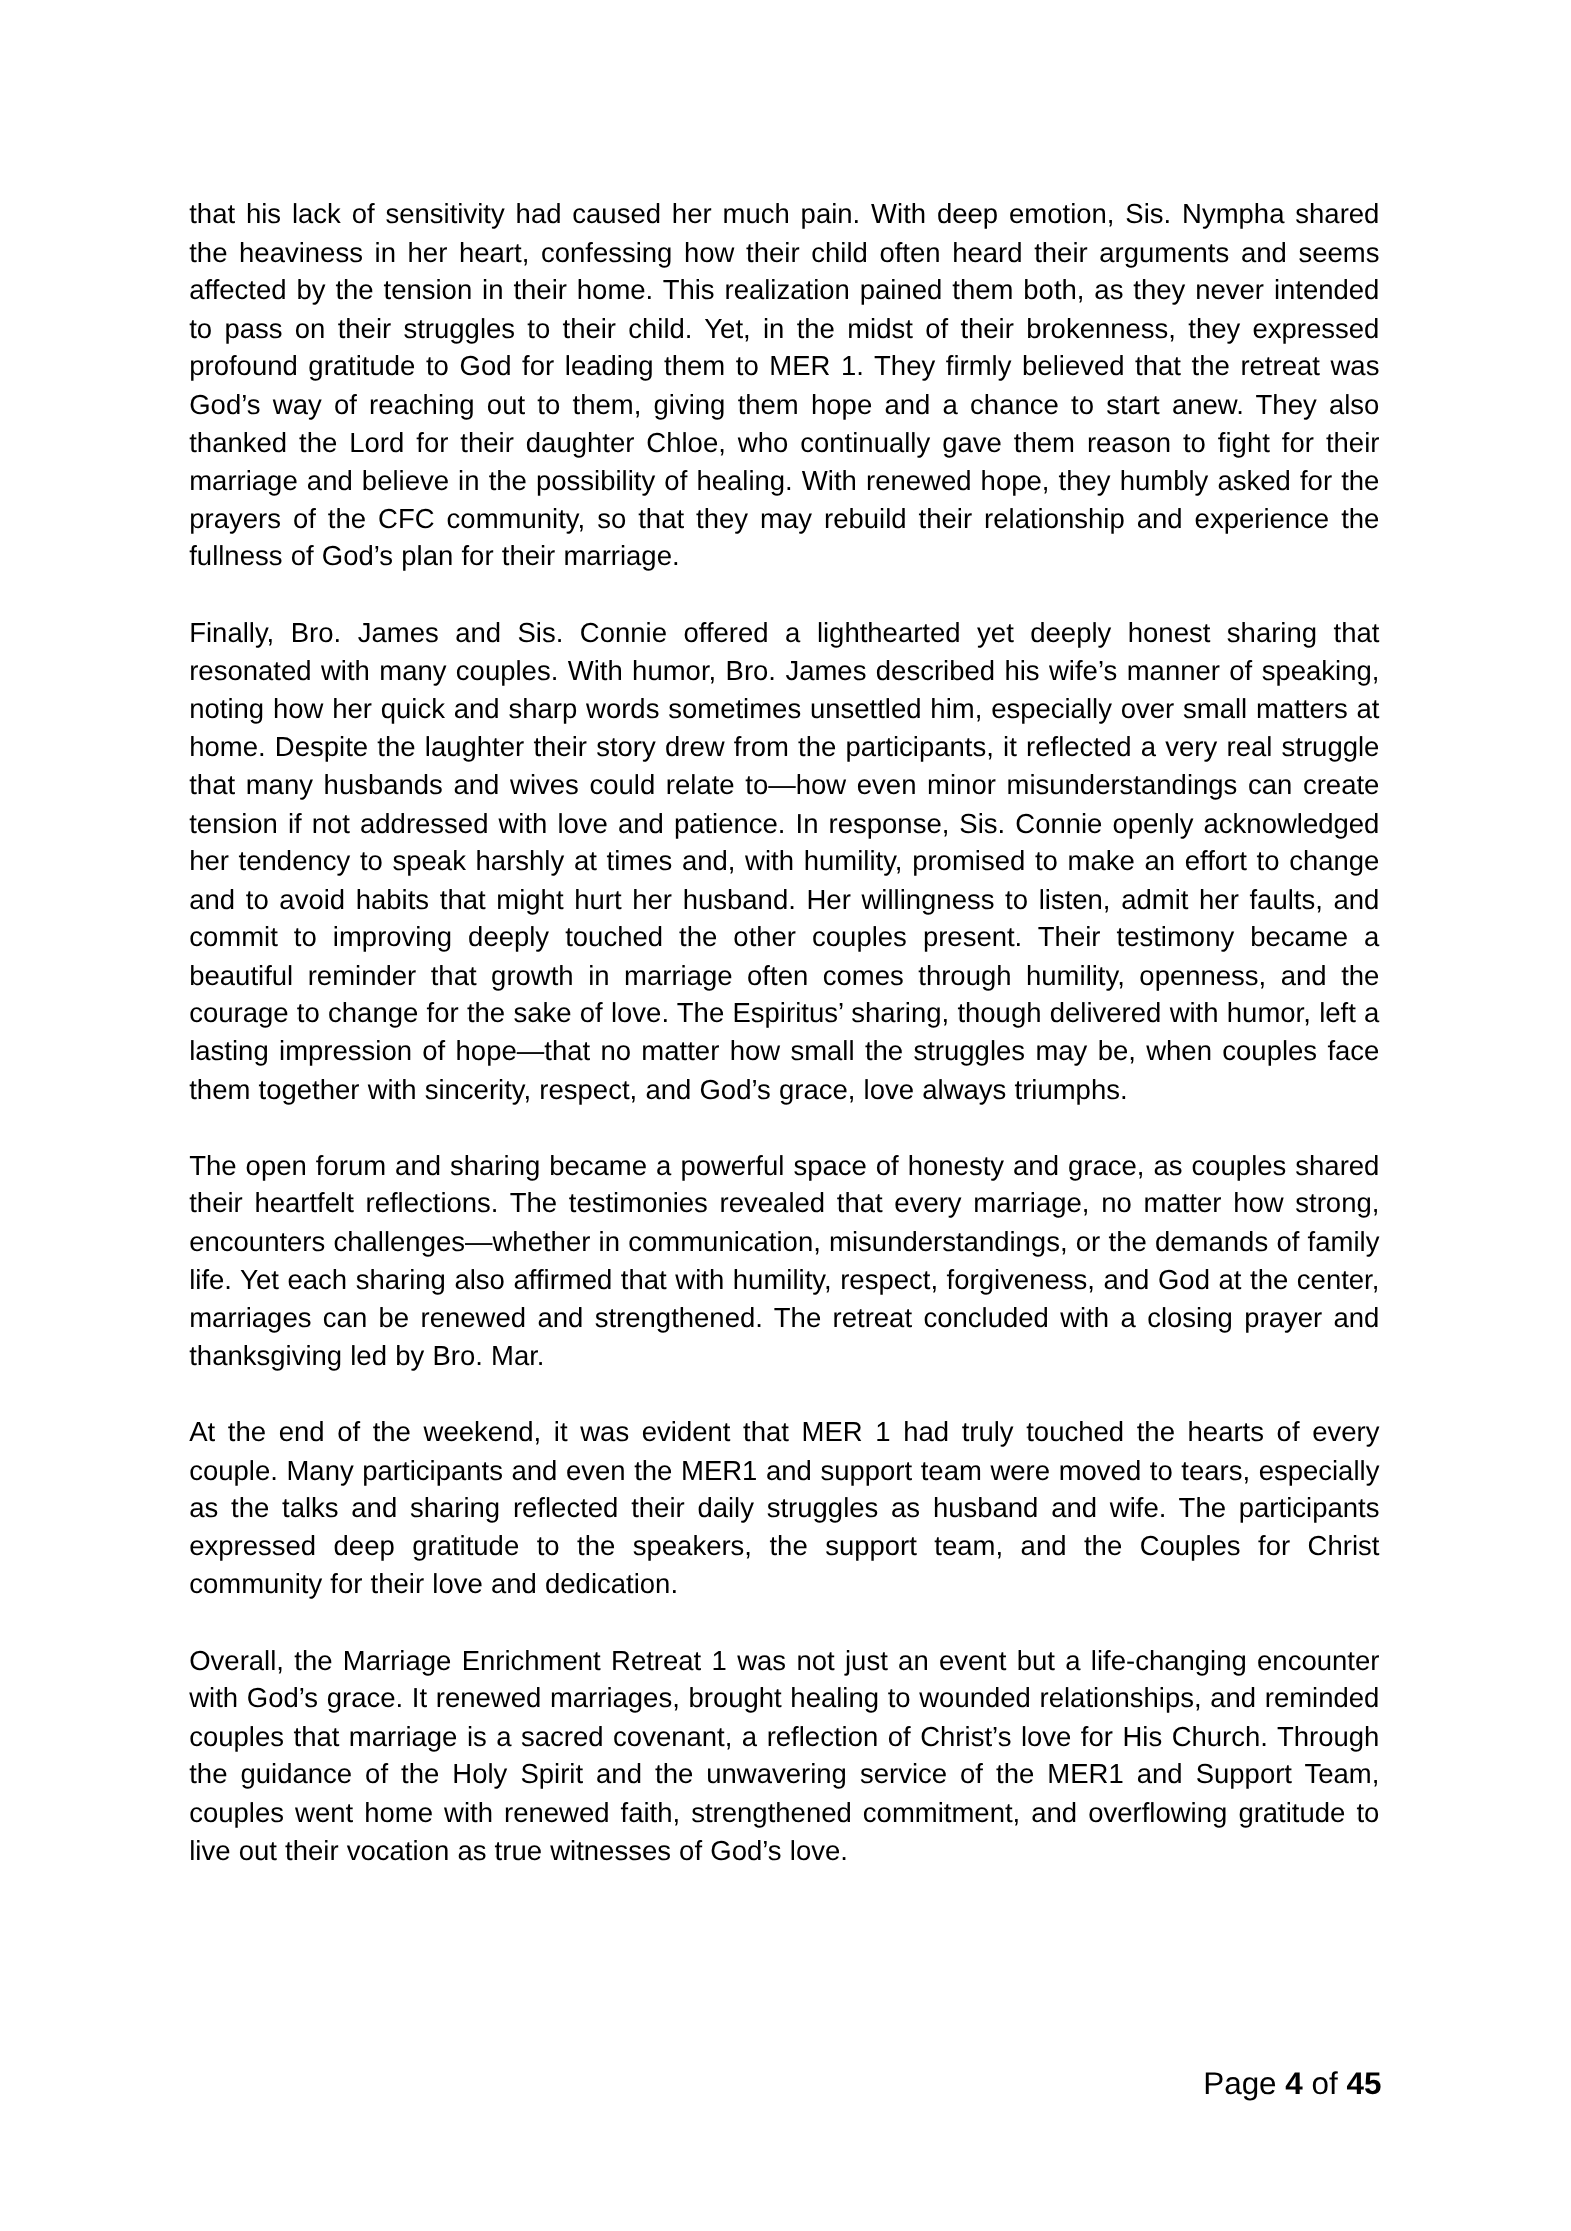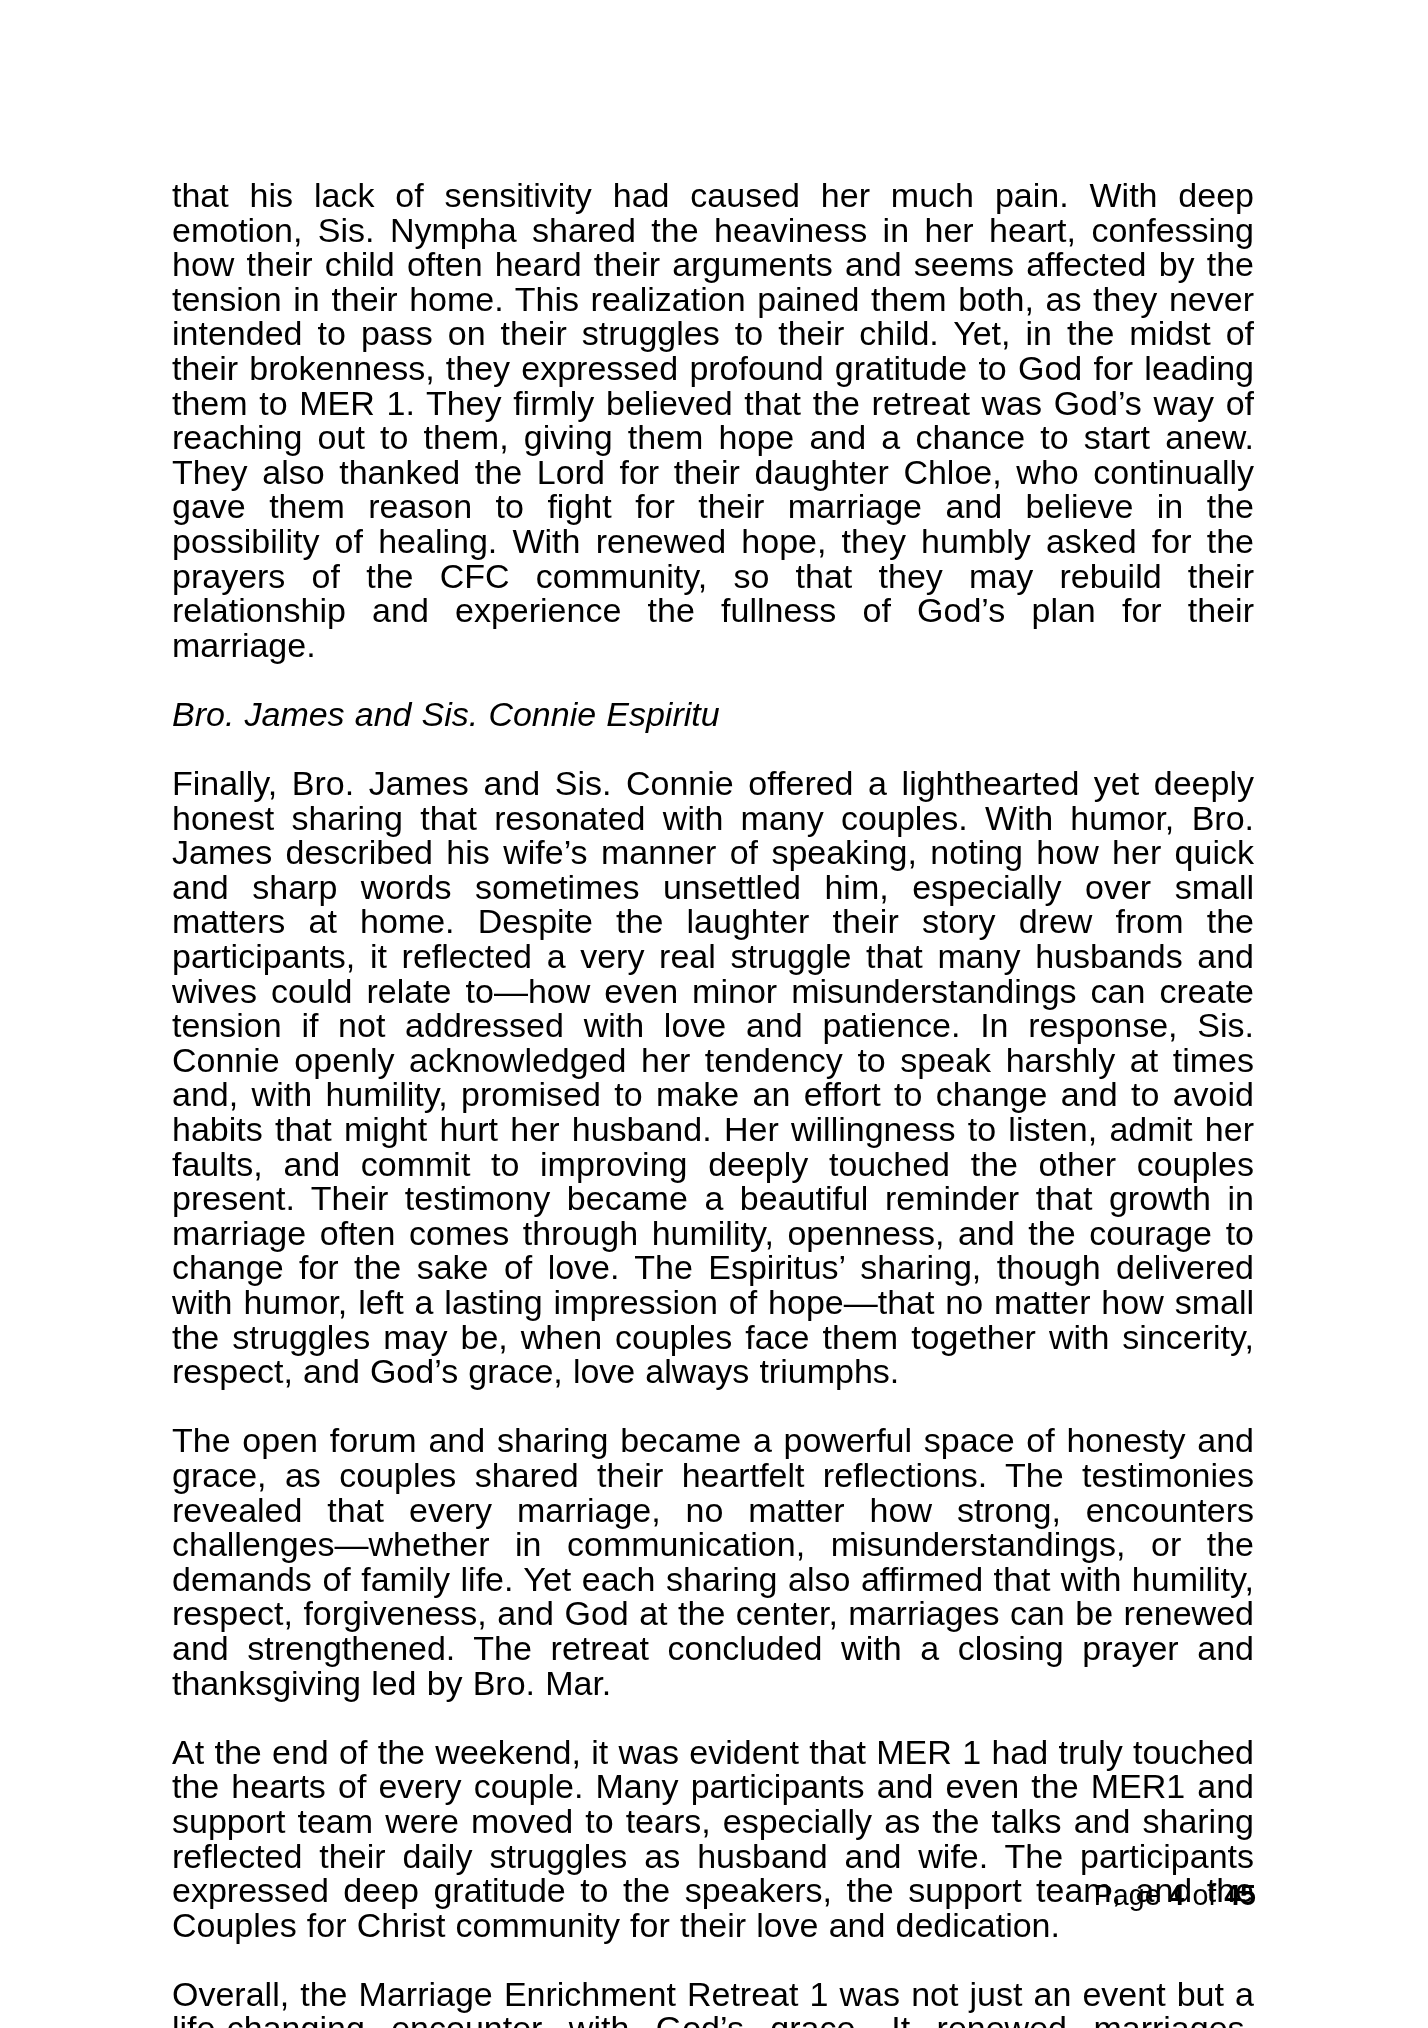--- a/index.html
+++ b/index.html
@@ -12,21 +12,21 @@
     font-family: "Liberation Sans", "DejaVu Sans", sans-serif;
     color: #000000;
   }
   .page-content {
     position: absolute;
     left: 172px;
     top: 178px;
     width: 1082px;
   }
   .page-content p {
-    font-size: 34px;
+    font-size: 25px;
     line-height: 34.6px;
     text-align: justify;
     margin-bottom: 34.6px;
     word-spacing: 0.02em;
   }
   .page-content p.section-heading {
     font-style: italic;
     text-align: left;
   }
   .page-content p:last-child { margin-bottom: 16px; }
@@ -39,21 +39,20 @@
     text-align: right;
     white-space: nowrap;
   }
   .page-footer .bold { font-weight: bold; }
 </style>
 </head>
 <body>
 
 <main class="page-content">
   <p>that his lack of sensitivity had caused her much pain. With deep emotion, Sis. Nympha shared the heaviness in her heart, confessing how their child often heard their arguments and seems affected by the tension in their home. This realization pained them both, as they never intended to pass on their struggles to their child. Yet, in the midst of their brokenness, they expressed profound gratitude to God for leading them to MER 1. They firmly believed that the retreat was God’s way of reaching out to them, giving them hope and a chance to start anew. They also thanked the Lord for their daughter Chloe, who continually gave them reason to fight for their marriage and believe in the possibility of healing. With renewed hope, they humbly asked for the prayers of the CFC community, so that they may rebuild their relationship and experience the fullness of God’s plan for their marriage.</p>
-  <p class="section-heading">Bro. James and Sis. Connie Espiritu</p>
   <p>Finally, Bro. James and Sis. Connie offered a lighthearted yet deeply honest sharing that resonated with many couples. With humor, Bro. James described his wife’s manner of speaking, noting how her quick and sharp words sometimes unsettled him, especially over small matters at home. Despite the laughter their story drew from the participants, it reflected a very real struggle that many husbands and wives could relate to—how even minor misunderstandings can create tension if not addressed with love and patience. In response, Sis. Connie openly acknowledged her tendency to speak harshly at times and, with humility, promised to make an effort to change and to avoid habits that might hurt her husband. Her willingness to listen, admit her faults, and commit to improving deeply touched the other couples present. Their testimony became a beautiful reminder that growth in marriage often comes through humility, openness, and the courage to change for the sake of love. The Espiritus’ sharing, though delivered with humor, left a lasting impression of hope—that no matter how small the struggles may be, when couples face them together with sincerity, respect, and God’s grace, love always triumphs.</p>
   <p>The open forum and sharing became a powerful space of honesty and grace, as couples shared their heartfelt reflections. The testimonies revealed that every marriage, no matter how strong, encounters challenges—whether in communication, misunderstandings, or the demands of family life. Yet each sharing also affirmed that with humility, respect, forgiveness, and God at the center, marriages can be renewed and strengthened. The retreat concluded with a closing prayer and thanksgiving led by Bro. Mar.</p>
   <p>At the end of the weekend, it was evident that MER 1 had truly touched the hearts of every couple. Many participants and even the MER1 and support team were moved to tears, especially as the talks and sharing reflected their daily struggles as husband and wife. The participants expressed deep gratitude to the speakers, the support team, and the Couples for Christ community for their love and dedication.</p>
   <p>Overall, the Marriage Enrichment Retreat 1 was not just an event but a life-changing encounter with God’s grace. It renewed marriages, brought healing to wounded relationships, and reminded couples that marriage is a sacred covenant, a reflection of Christ’s love for His Church. Through the guidance of the Holy Spirit and the unwavering service of the MER1 and Support Team, couples went home with renewed faith, strengthened commitment, and overflowing gratitude to live out their vocation as true witnesses of God’s love.</p>
 </main>
 
 <footer class="page-footer">
   <span>Page</span>
   <span class="bold">4</span>
   <span>of</span>

